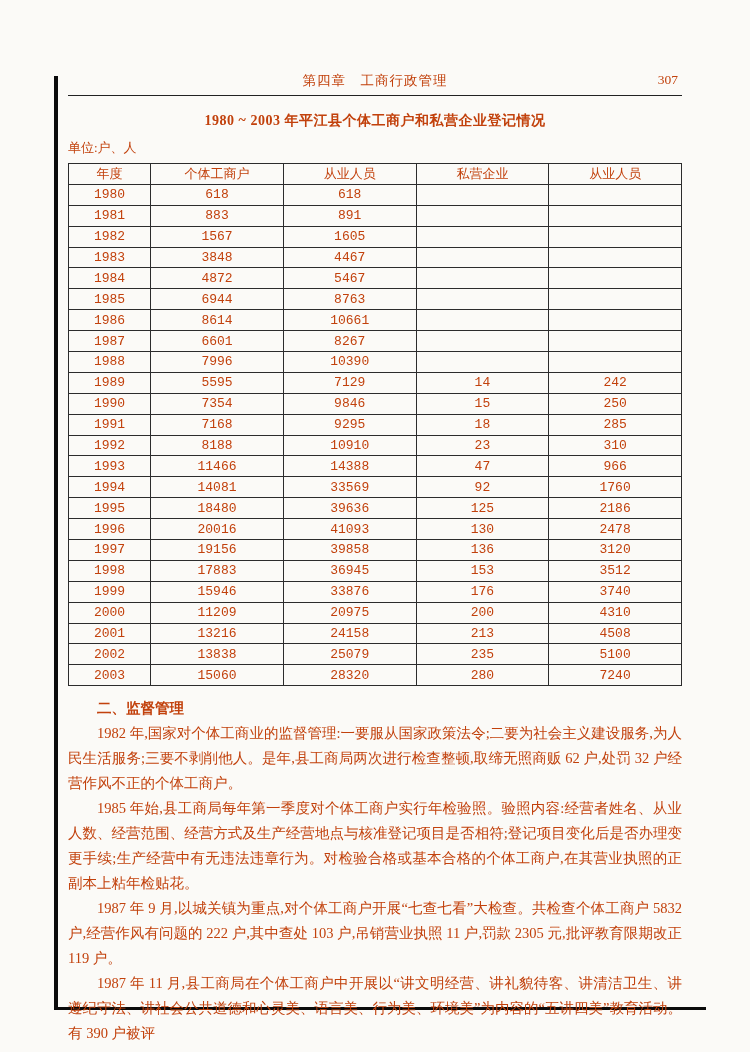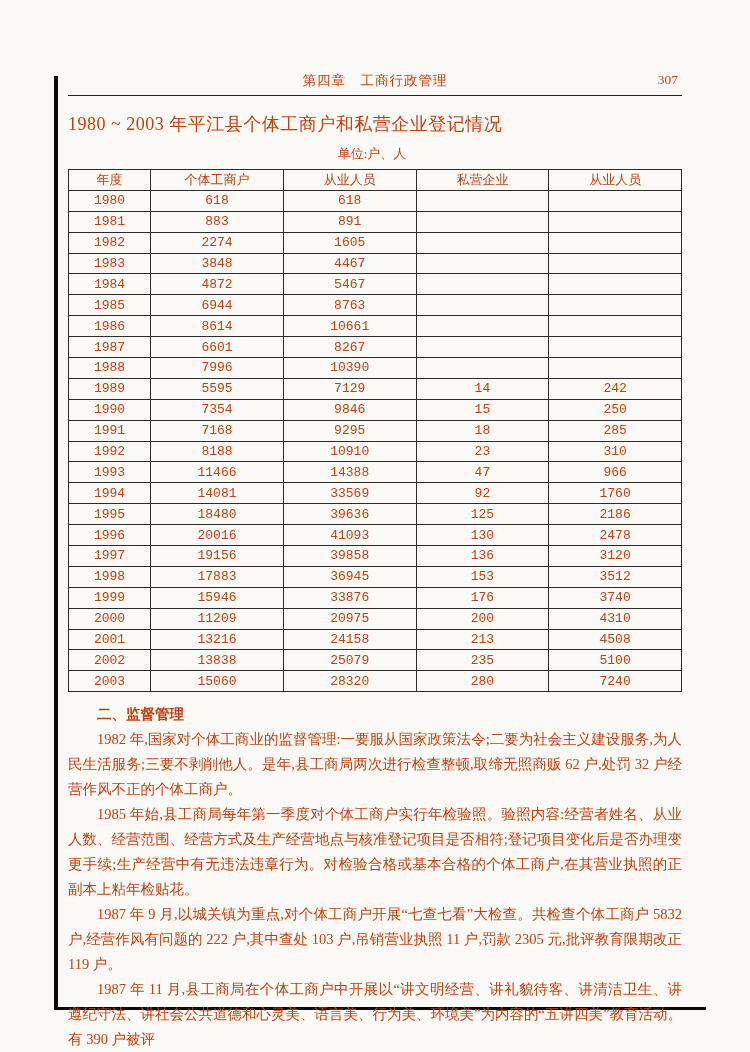--- a/index.html
+++ b/index.html
@@ -51,27 +51,27 @@
     top: 0;
     letter-spacing: 0;
   }
   .header-rule {
     border: none;
     border-top: 1.5px solid #222;
     margin: 5px 0 0 0;
   }
   .table-title {
     margin: 16px 0 0 0;
+    text-align: center;
+    font-size: 14px;
+    font-weight: bold;
+    letter-spacing: 0.5px;
+  }
+  .unit-note {
     text-align: left;
-    font-size: 18px;
-    font-weight: normal;
-    letter-spacing: 0.5px;
-  }
-  .unit-note {
-    text-align: center;
     font-size: 13px;
     margin: 9px 6px 6px 0;
   }
   table.reg-table {
     width: 100%;
     border-collapse: collapse;
     font-size: 13px;
     table-layout: fixed;
     font-family: Liberation Mono, monospace;
   }
@@ -147,21 +147,21 @@
           </tr>
           <tr>
             <td>1981</td>
             <td>883</td>
             <td>891</td>
             <td></td>
             <td></td>
           </tr>
           <tr>
             <td>1982</td>
-            <td>2274</td>
+            <td>1567</td>
             <td>1605</td>
             <td></td>
             <td></td>
           </tr>
           <tr>
             <td>1983</td>
             <td>3848</td>
             <td>4467</td>
             <td></td>
             <td></td>

